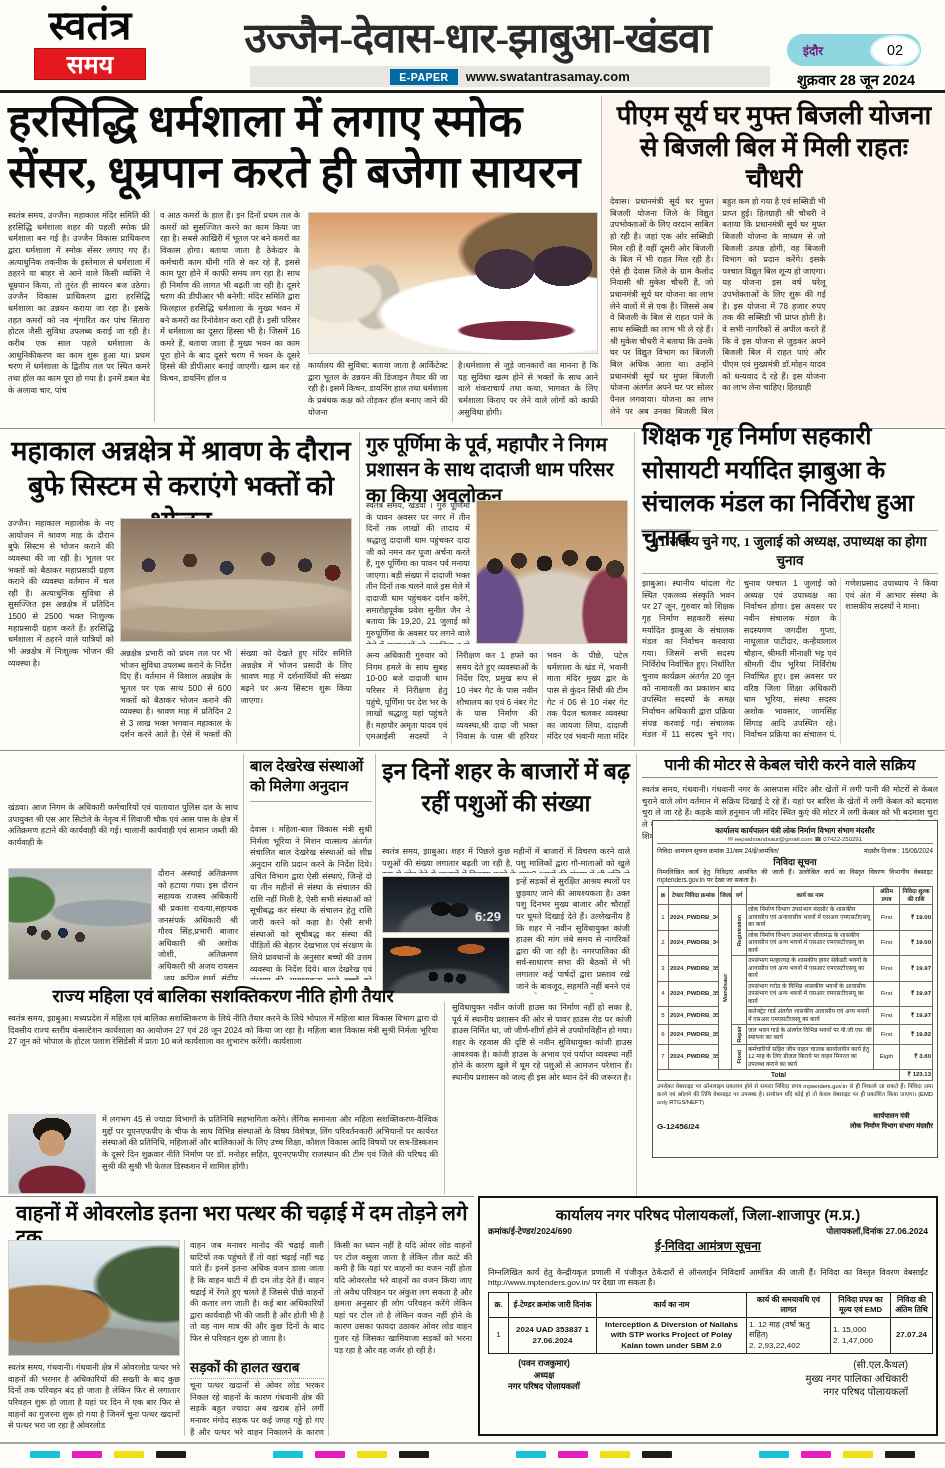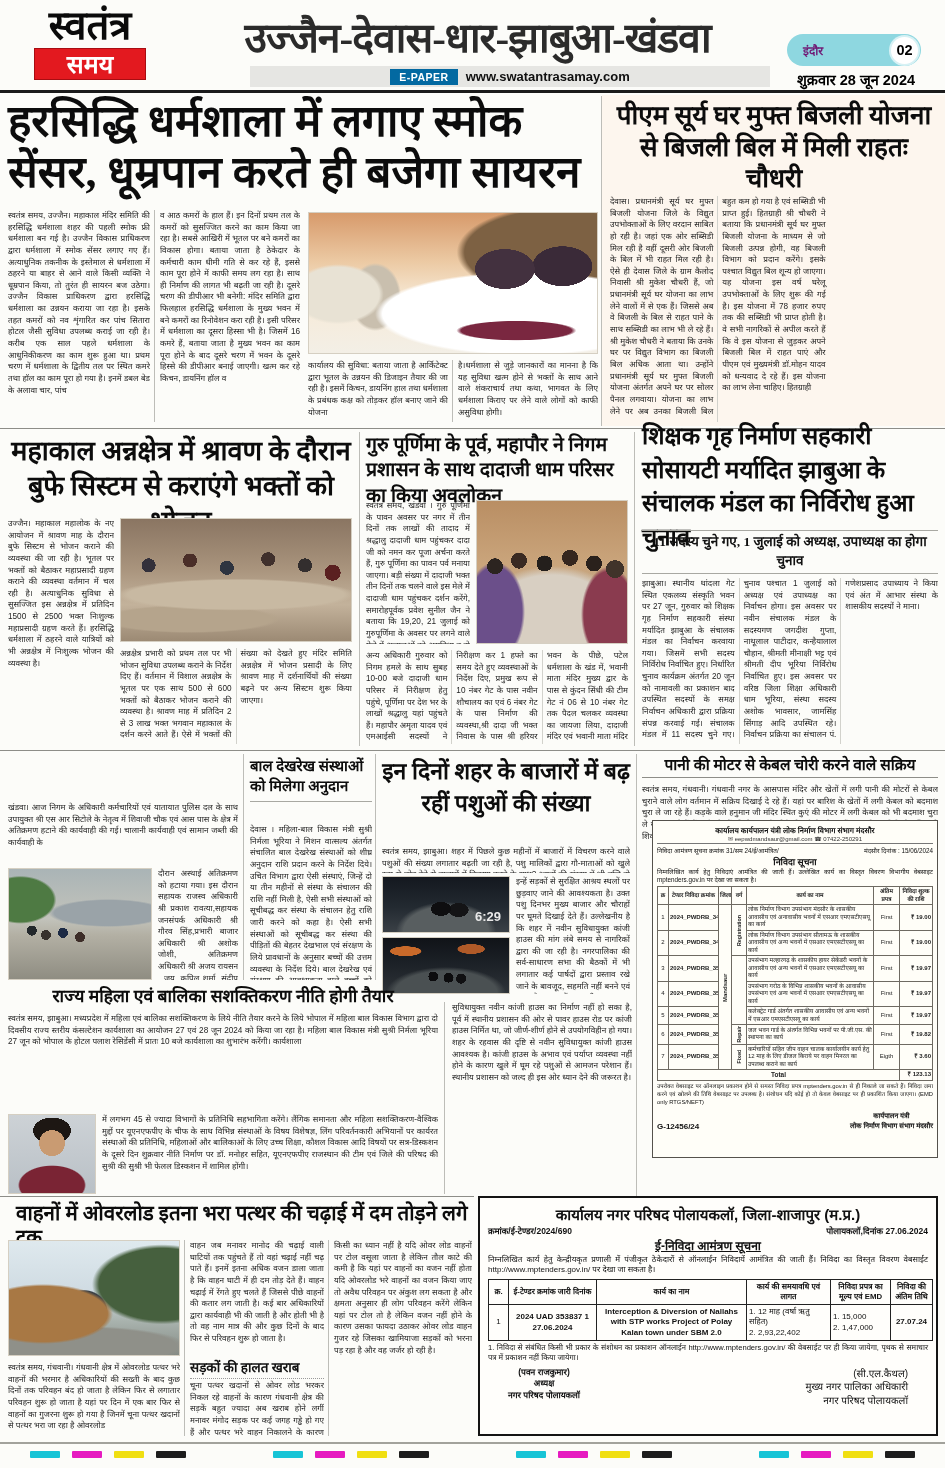--- a/index.html
+++ b/index.html
@@ -16,21 +16,21 @@
 .c2{column-count:2;column-gap:9px;column-rule:1px solid #d2d2cc;column-fill:auto}
 
 .logo-top{font-family:"Liberation Serif",serif;font-weight:700;font-size:40px;line-height:1;color:#0a0a0a;text-align:center}
 .logo-red{background:#e3191f;color:#fff;font-weight:700;font-size:25px;line-height:1.2;text-align:center;width:112px;margin:2px auto 0;border:1px solid #a80d12}
 .region{font-family:"Liberation Serif",serif;font-weight:700;font-size:41px;color:#2b2b2b;text-align:center;line-height:1;letter-spacing:-1px}
 .ebar{background:#e6e6e3;display:flex;align-items:center;justify-content:center;gap:8px}
 .ebadge{background:#0369a1;color:#fff;font-size:10.5px;font-weight:700;padding:2px 9px;letter-spacing:.5px}
 .eurl{font-size:13px;font-weight:700;color:#101010}
 .edtab{background:#8ed7e0;border-radius:16px;display:flex;align-items:center;justify-content:space-between;padding:0 3px 0 16px}
 .edname{color:#701a75;font-weight:700;font-size:12px}
-.edpage{background:#fff;border-radius:50%;width:27px;height:27px;display:flex;align-items:center;justify-content:center;font-weight:700;font-size:14.5px;color:#000;box-shadow:0 0 0 2px #d7f1f4}
+.edpage{background:#fff;border-radius:50%;width:46px;height:27px;display:flex;align-items:center;justify-content:center;font-weight:400;font-size:14.5px;color:#000;box-shadow:0 0 0 2px #d7f1f4}
 .dateline{font-weight:700;font-size:14.5px;text-align:center;color:#000}
 
 .pwdbox{border:1px solid #55524c;background:#fffef8;padding:4px;font-family:"Liberation Sans",sans-serif}
 .pwdbox table{width:100%;border-collapse:collapse;table-layout:fixed}
 .pwdbox th,.pwdbox td{border:1px solid #6e6a62;font-size:6px;line-height:1.25;padding:1px;vertical-align:middle;color:#222;overflow:hidden}
 .pwdbox th{font-size:5.9px;text-align:center;font-weight:700}
 .vtext{writing-mode:vertical-rl;transform:rotate(180deg);text-align:center;font-weight:700;font-size:6.3px}
 .polaybox{border:2px solid #141414;background:#fffefb;padding:6px 8px;font-family:"Liberation Sans",sans-serif}
 .polaybox table{width:100%;border-collapse:collapse;table-layout:fixed;margin-top:3px}
 .polaybox th,.polaybox td{border:1px solid #222;font-size:8px;line-height:1.3;padding:2px;vertical-align:middle;text-align:center;white-space:pre-line}
@@ -291,21 +291,21 @@
   <div class="vr" style="left:328px;top:1240px;height:196px"></div>
   <div class="abs bt" style="left:334px;top:1240px;width:138px;height:196px">किसी का ध्यान नहीं है यदि ओवर लोड वाहनों पर टोल वसूला जाता है लेकिन तौल काटे की कमी है कि यहां पर वाहनों का वजन नहीं होता यदि ओवरलोड भरे वाहनों का वजन किया जाए तो अवैध परिवहन पर अंकुश लग सकता है और क्षमता अनुसार ही लोग परिवहन करेंगे लेकिन यहां पर टोल तो है लेकिन वजन नहीं होने के कारण उसका फायदा उठाकर ओवर लोड वाहन गुजर रहे जिसका खामियाजा सड़कों को भरना पड़ रहा है और वह जर्जर हो रही है।</div>
 
   <div class="abs polaybox" style="left:478px;top:1196px;width:460px;height:240px">
     <div style="font-size:15px;font-weight:700;text-align:center">कार्यालय नगर परिषद पोलायकलॉ, जिला-शाजापुर (म.प्र.)</div>
     <div style="display:flex;justify-content:space-between;font-size:8.5px;font-weight:700;margin-top:1px">
       <span>क्रमांक/ई-टेण्डर/2024/690</span>
       <span>पोलायकलॉ,दिनांक 27.06.2024</span>
     </div>
     <div style="font-size:12px;font-weight:700;text-align:center;text-decoration:underline;margin-top:1px">ई-निविदा आमंत्रण सूचना</div>
-    <div style="font-size:8px;text-align:justify;line-height:1.3;margin-top:1px">निम्नलिखित कार्य हेतु केन्द्रीयकृत प्रणाली में पंजीकृत ठेकेदारों से ऑनलाईन निविदायें आमंत्रित की जाती हैं। निविदा का विस्तृत विवरण वेबसाईट http://www.mptenders.gov.in/ पर देखा जा सकता है।</div>
+    <div style="font-size:8px;text-align:justify;line-height:1.3;margin-top:14px">निम्नलिखित कार्य हेतु केन्द्रीयकृत प्रणाली में पंजीकृत ठेकेदारों से ऑनलाईन निविदायें आमंत्रित की जाती हैं। निविदा का विस्तृत विवरण वेबसाईट http://www.mptenders.gov.in/ पर देखा जा सकता है।</div>
     <table>
       <colgroup>
           <col style="width:20px">
           <col style="width:88px">
           <col style="width:150px">
           <col style="width:84px">
           <col style="width:60px">
           <col style="width:42px">
         </colgroup>
       <tbody>
@@ -323,21 +323,20 @@
 27.06.2024</td>
         <td class="worken">Interception &amp; Diversion of Nallahs with STP works Project of Polay Kalan town under SBM 2.0</td>
         <td style="text-align:left">1. 12 माह (वर्षा ऋतु सहित)
 2. 2,93,22,402</td>
         <td style="text-align:left">1. 15,000
 2. 1,47,000</td>
         <td style="font-weight:700">27.07.24</td>
       </tr>
     </tbody>
       </table>
-    <div style="font-size:7.6px;text-align:justify;line-height:1.3;margin-top:2px">1.  निविदा से संबंधित किसी भी प्रकार के संशोधन का प्रकाशन ऑनलाईन http://www.mptenders.gov.in/ की वेबसाईट पर ही किया जायेगा, पृथक से समाचार पत्र में प्रकाशन नहीं किया जायेगा।</div>
     <div style="display:flex;justify-content:space-between;margin-top:4px;padding:0 20px">
       <span style="text-align:center;font-size:8.5px;font-weight:700;line-height:1.35">
         <span style="display:block">(पवन राजकुमार)</span>
         <span style="display:block">अध्यक्ष</span>
         <span style="display:block">नगर परिषद पोलायकलॉ</span>
       </span>
       <span style="text-align:right;font-size:10px;font-weight:400;line-height:1.35">
         <span style="display:block">(सी.एल.कैथल)</span>
         <span style="display:block">मुख्य नगर पालिका अधिकारी</span>
         <span style="display:block">नगर परिषद पोलायकलॉ</span>

